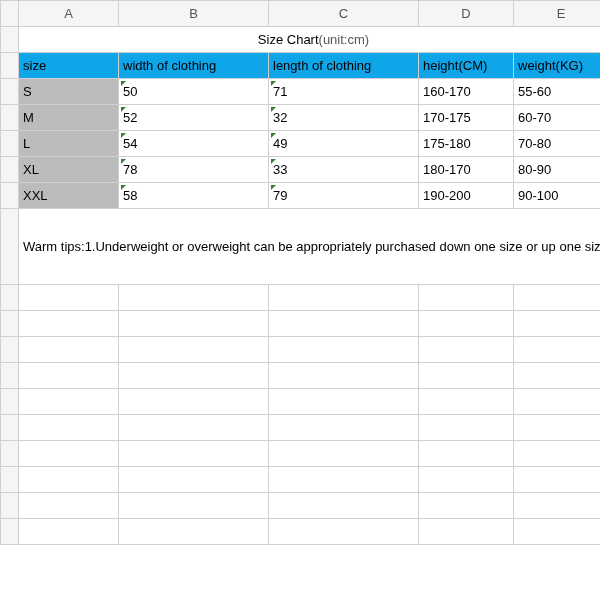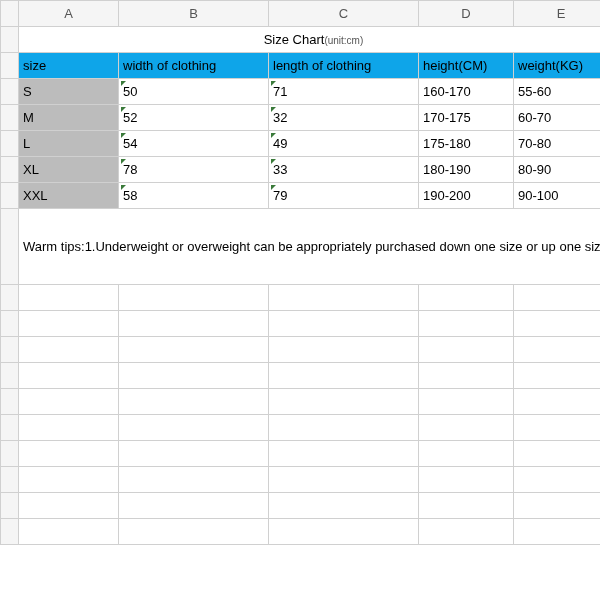--- a/index.html
+++ b/index.html
@@ -38,21 +38,21 @@
     width: 18px;
     border-right: 1px solid #bbb;
   }
   .title-cell {
     text-align: center;
     font-size: 22px;
     height: 42px;
     border-left: 1px solid #d0d0d0;
   }
   .title-unit {
-    font-size: 10px;
+    font-size: 13px;
     color: #555;
   }
   .grayhdr {
     background: #0ea5e9;
     font-size: 14px;
   }
   .graycol {
     background: #bcbcbc;
   }
   .num-tick::before {
@@ -139,21 +139,21 @@
     <td class="num-tick">54</td>
     <td class="num-tick">49</td>
     <td>175-180</td>
     <td>70-80</td>
   </tr>
   <tr>
     <td class="rowhead"></td>
     <td class="graycol">XL</td>
     <td class="num-tick">78</td>
     <td class="num-tick">33</td>
-    <td>180-190</td>
+    <td>180-170</td>
     <td>80-90</td>
   </tr>
   <tr>
     <td class="rowhead"></td>
     <td class="graycol">XXL</td>
     <td class="num-tick">58</td>
     <td class="num-tick">79</td>
     <td>190-200</td>
     <td>90-100</td>
   </tr>

